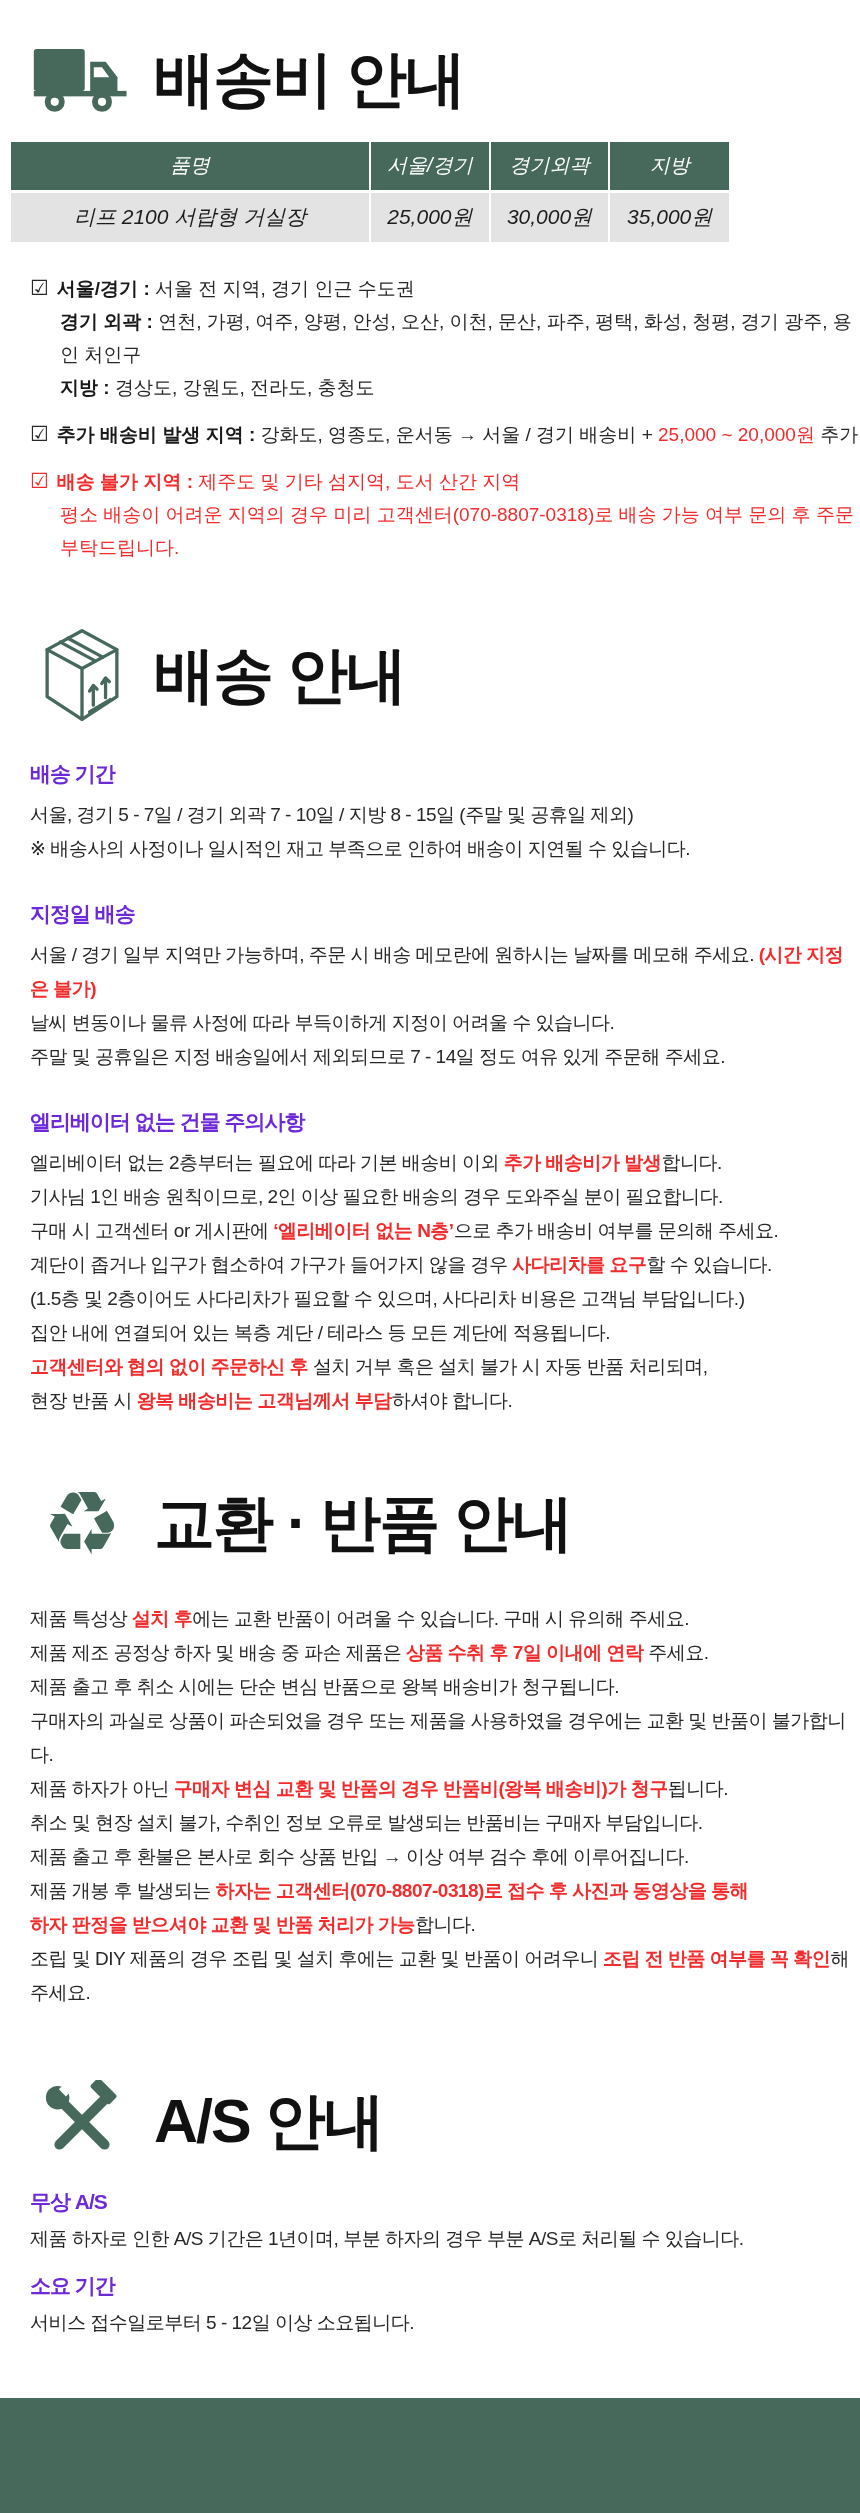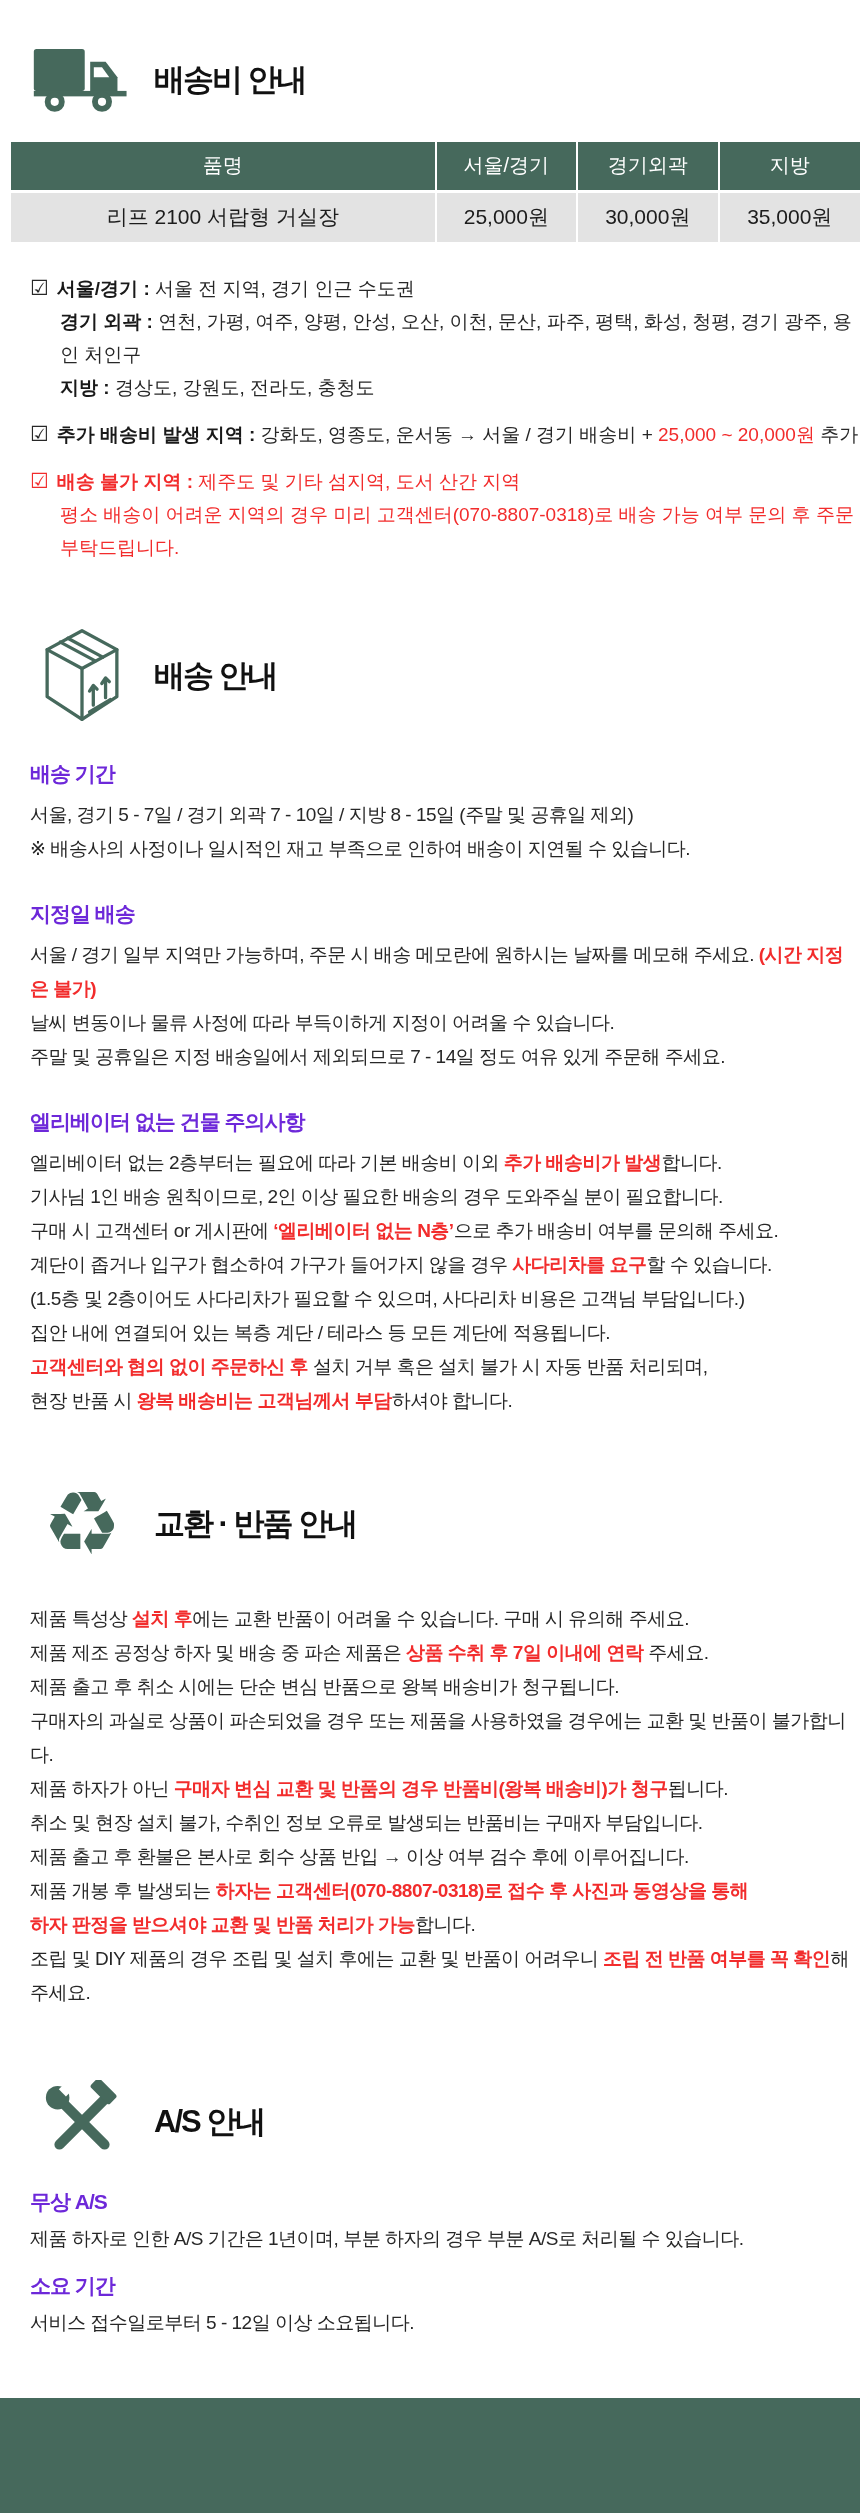--- a/index.html
+++ b/index.html
@@ -15,28 +15,28 @@
     background:#ffffff;
     font-family:"Liberation Sans","DejaVu Sans",sans-serif;
     color:var(--ink);
   }
   .page{width:860px;padding-top:30px;}
 
   
   .sec-head{display:flex;align-items:center;margin:0 0 0 32px;height:100px;}
   .sec-head .sec-icon{width:100px;display:flex;justify-content:center;align-items:center;flex:0 0 auto;}
   .sec-head h2{
-    margin:0 0 0 22px;font-size:31px;font-weight:700;color:#111111;
+    margin:0 0 0 22px;font-size:61px;font-weight:700;color:#111111;
     letter-spacing:-2px;
     text-align:right;
   }
   .recycle-glyph{font-size:88px;line-height:88px;color:var(--green);font-family:"DejaVu Sans",sans-serif;}
 
   
-  table.fee{border-collapse:collapse;margin:12px 0 0 11px;width:849px;table-layout:fixed;}
+  table.fee{border-collapse:collapse;margin:12px 0 0 11px;width:718px;table-layout:fixed;font-style:italic;}
   table.fee th{
     background:var(--green);color:#ffffff;font-size:20px;font-weight:400;
     height:49px;border-left:2px solid #ffffff;
   }
   table.fee th:first-child{border-left:none;}
   table.fee td{
     background:var(--gray);color:#1c1c1c;font-size:21px;text-align:center;
     height:51px;border-left:2px solid #ffffff;border-top:3px solid #ffffff;
   }
   table.fee td:first-child{border-left:none;}

